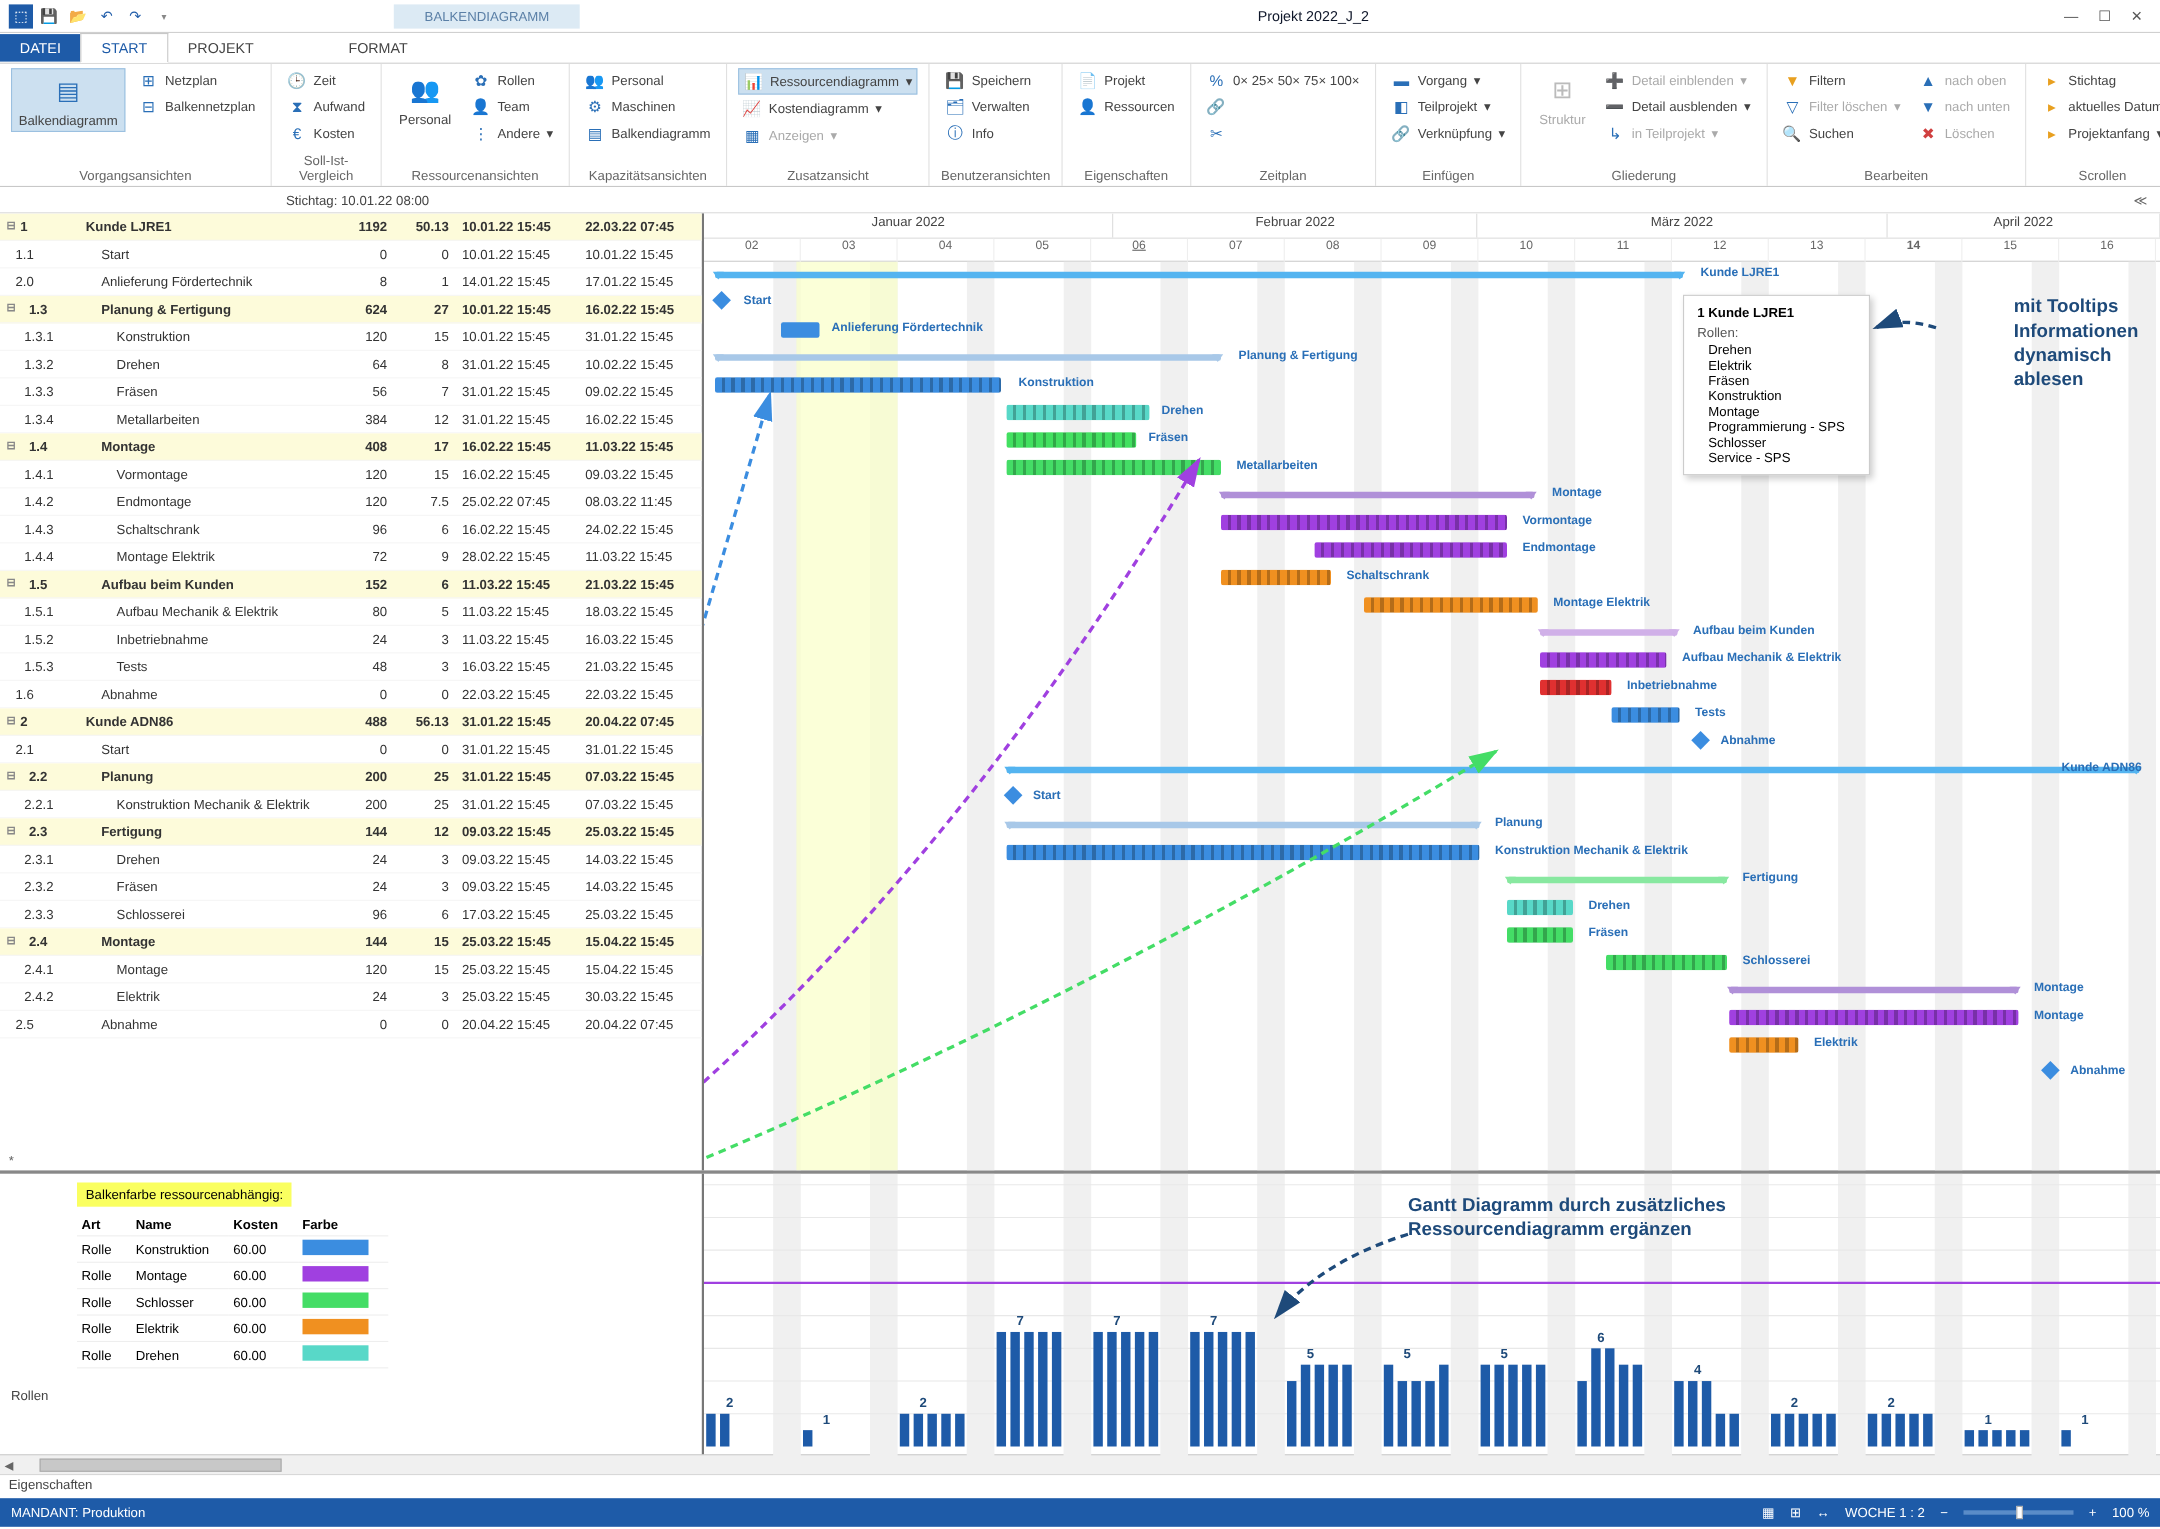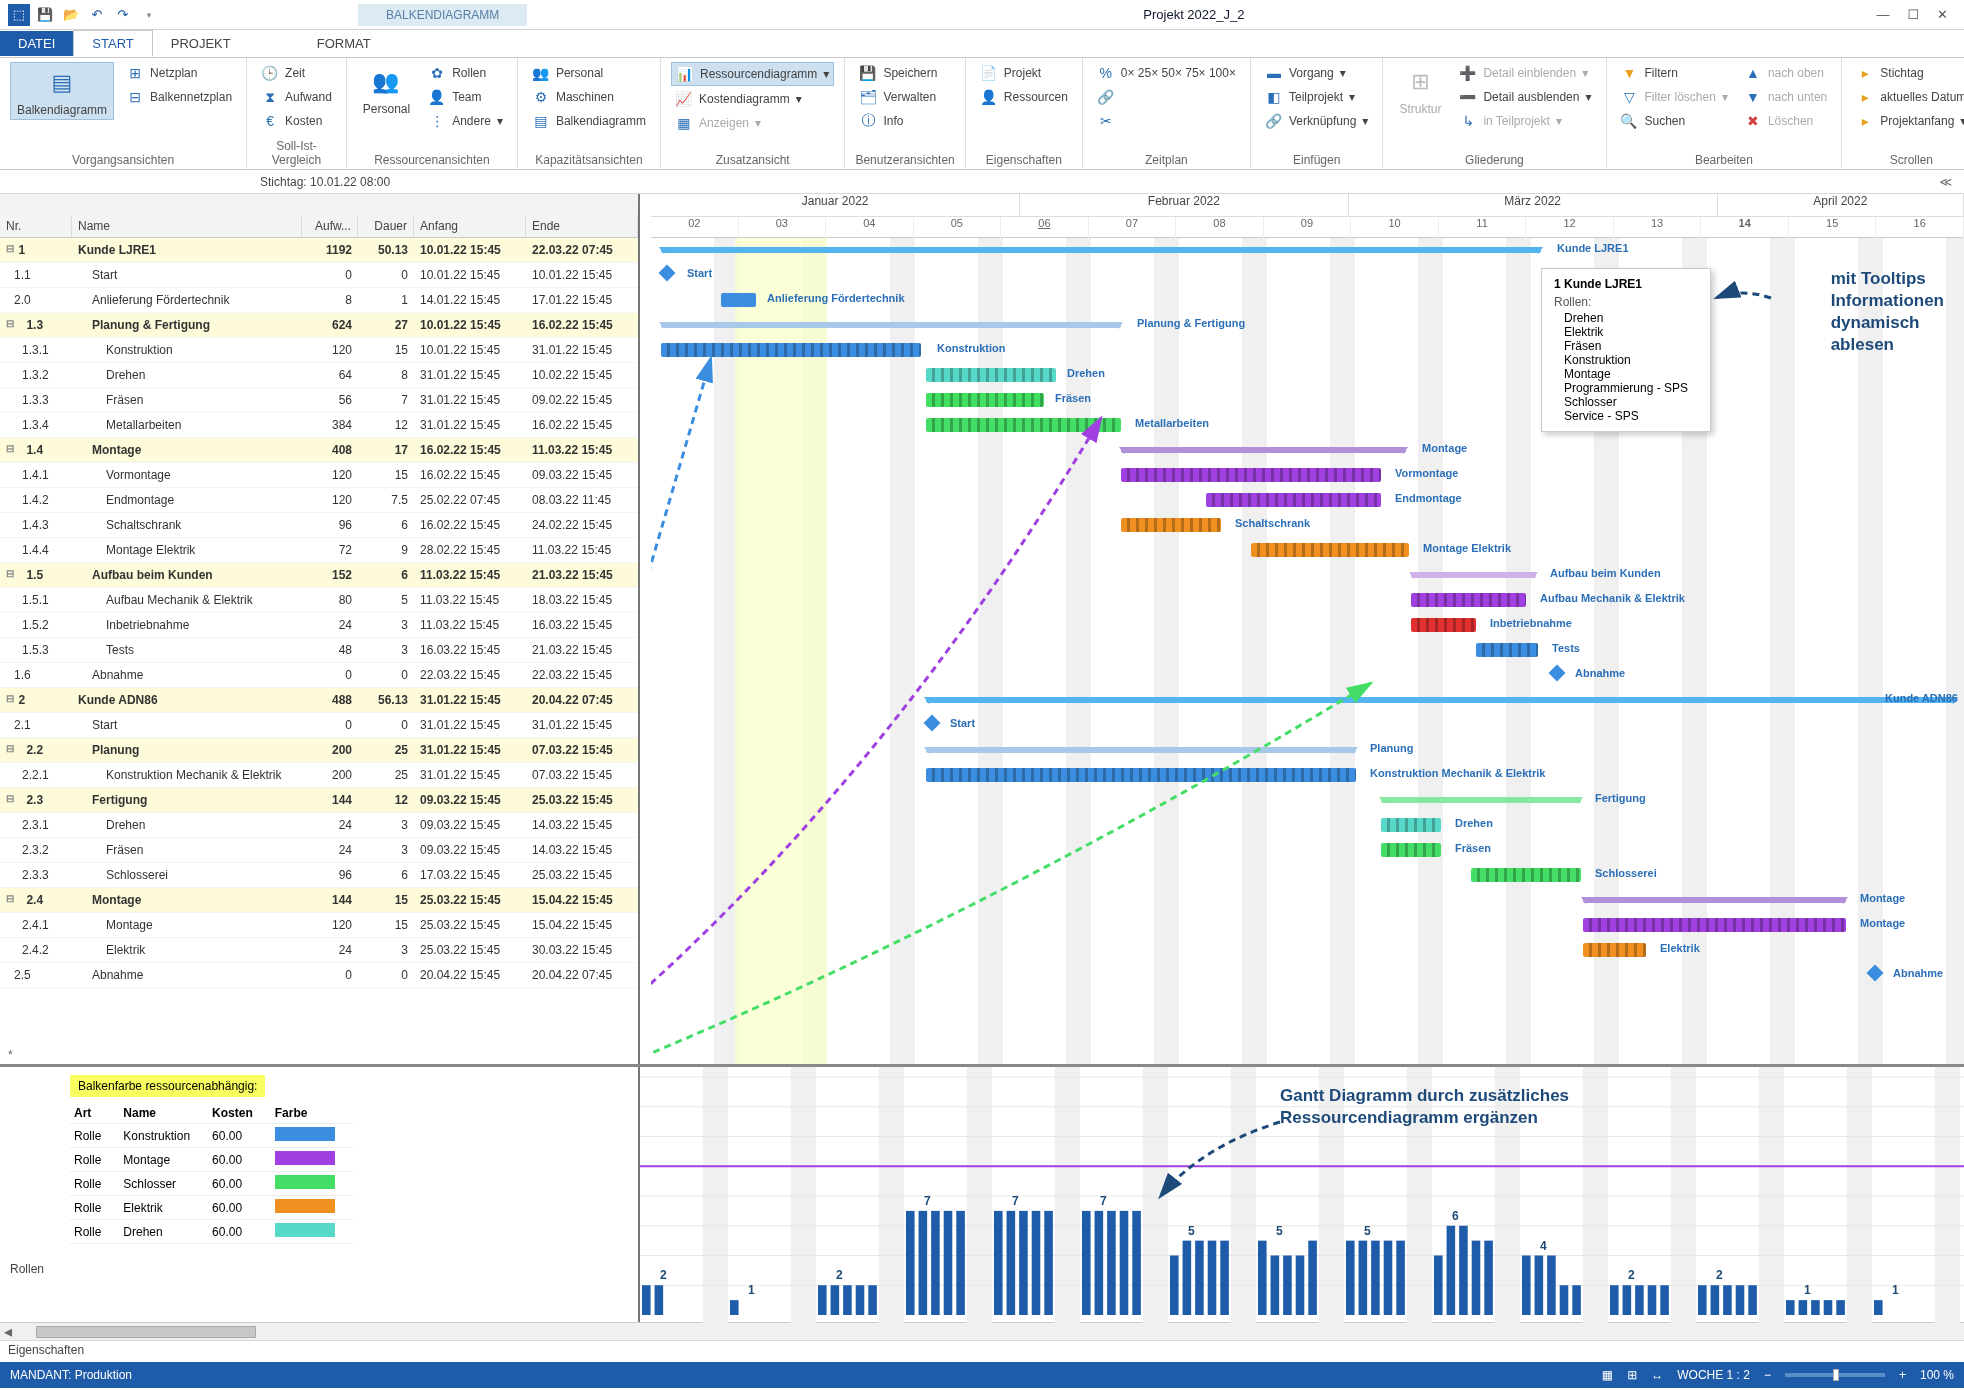--- a/index.html
+++ b/index.html
@@ -31,21 +31,21 @@
 .grid { width: 640px; overflow: hidden; border-right: 2px solid #777; display: flex; flex-direction: column; }
 .grid-header { display: flex; background: #f3f3f3; border-bottom: 1px solid #ccc; font-size: 12px; color: #444; height: 44px; align-items: flex-end; }
 .grid-header > div { padding: 4px 6px; border-right: 1px solid #ddd; }
 .col-nr { width: 72px; } .col-name { width: 230px; } .col-aufw { width: 56px; text-align: right; } .col-dauer { width: 56px; text-align: right; } .col-anfang { width: 112px; } .col-ende { width: 112px; }
 .grid-body { flex: 1; overflow-y: hidden; }
 .row { display: flex; height: 25px; align-items: center; font-size: 12px; color: #333; border-bottom: 1px solid #f5f5f5; }
 .row > div { padding: 2px 6px; overflow: hidden; white-space: nowrap; }
 .row.summary { background: #fdfbda; font-weight: bold; }
 .row .col-nr { display: flex; gap: 4px; }
 .row .toggle { color: #888; font-size: 10px; }
-.gantt { flex: 1; position: relative; overflow: hidden; margin-left: 11px; }
+.gantt { flex: 1; position: relative; overflow: hidden; }
 .time-header { height: 44px; border-bottom: 1px solid #ccc; position: relative; font-size: 12px; color: #444; background: #fff; }
 .time-header .months { display: flex; height: 22px; }
 .time-header .months > div { border-right: 1px solid #ddd; text-align: center; }
 .time-header .weeks { display: flex; height: 22px; border-top: 1px solid #ddd; }
 .time-header .weeks > div { border-right: 1px solid #eee; text-align: center; font-size: 11px; color: #666; }
 .gantt-body { position: relative; height: 826px; }
 .grid-stripe { position: absolute; top: 0; bottom: 0; background: #f0f0f0; }
 .today-stripe { position: absolute; top: 0; bottom: 0; background: #faffc8; opacity: .7; }
 .bar-row { position: absolute; left: 0; right: 0; height: 25px; }
 .bar { position: absolute; height: 14px; top: 5px; border-radius: 2px; }
@@ -321,28 +321,20 @@
     </div>
 </div>
 
 <div class="stichtag-row">
   <span>Stichtag: 10.01.22 08:00</span>
   <span class="collapse">≪</span>
 </div>
 
 <div class="main">
   <div class="grid">
-    <div class="grid-header">
-      <div class="col-nr">Nr.</div>
-      <div class="col-name">Name</div>
-      <div class="col-aufw">Aufw...</div>
-      <div class="col-dauer">Dauer</div>
-      <div class="col-anfang">Anfang</div>
-      <div class="col-ende">Ende</div>
-    </div>
     <div class="grid-body" id="grid-body">
         <div class="row summary">
           <div class="col-nr">
             <span class="toggle">⊟</span>
             <span style="padding-left:0px">1</span>
           </div>
     <div class="col-name" style="padding-left:6px">Kunde LJRE1</div>
     <div class="col-aufw">1192</div>
           <div class="col-dauer">50.13</div>
     <div class="col-anfang">10.01.22 15:45</div>

